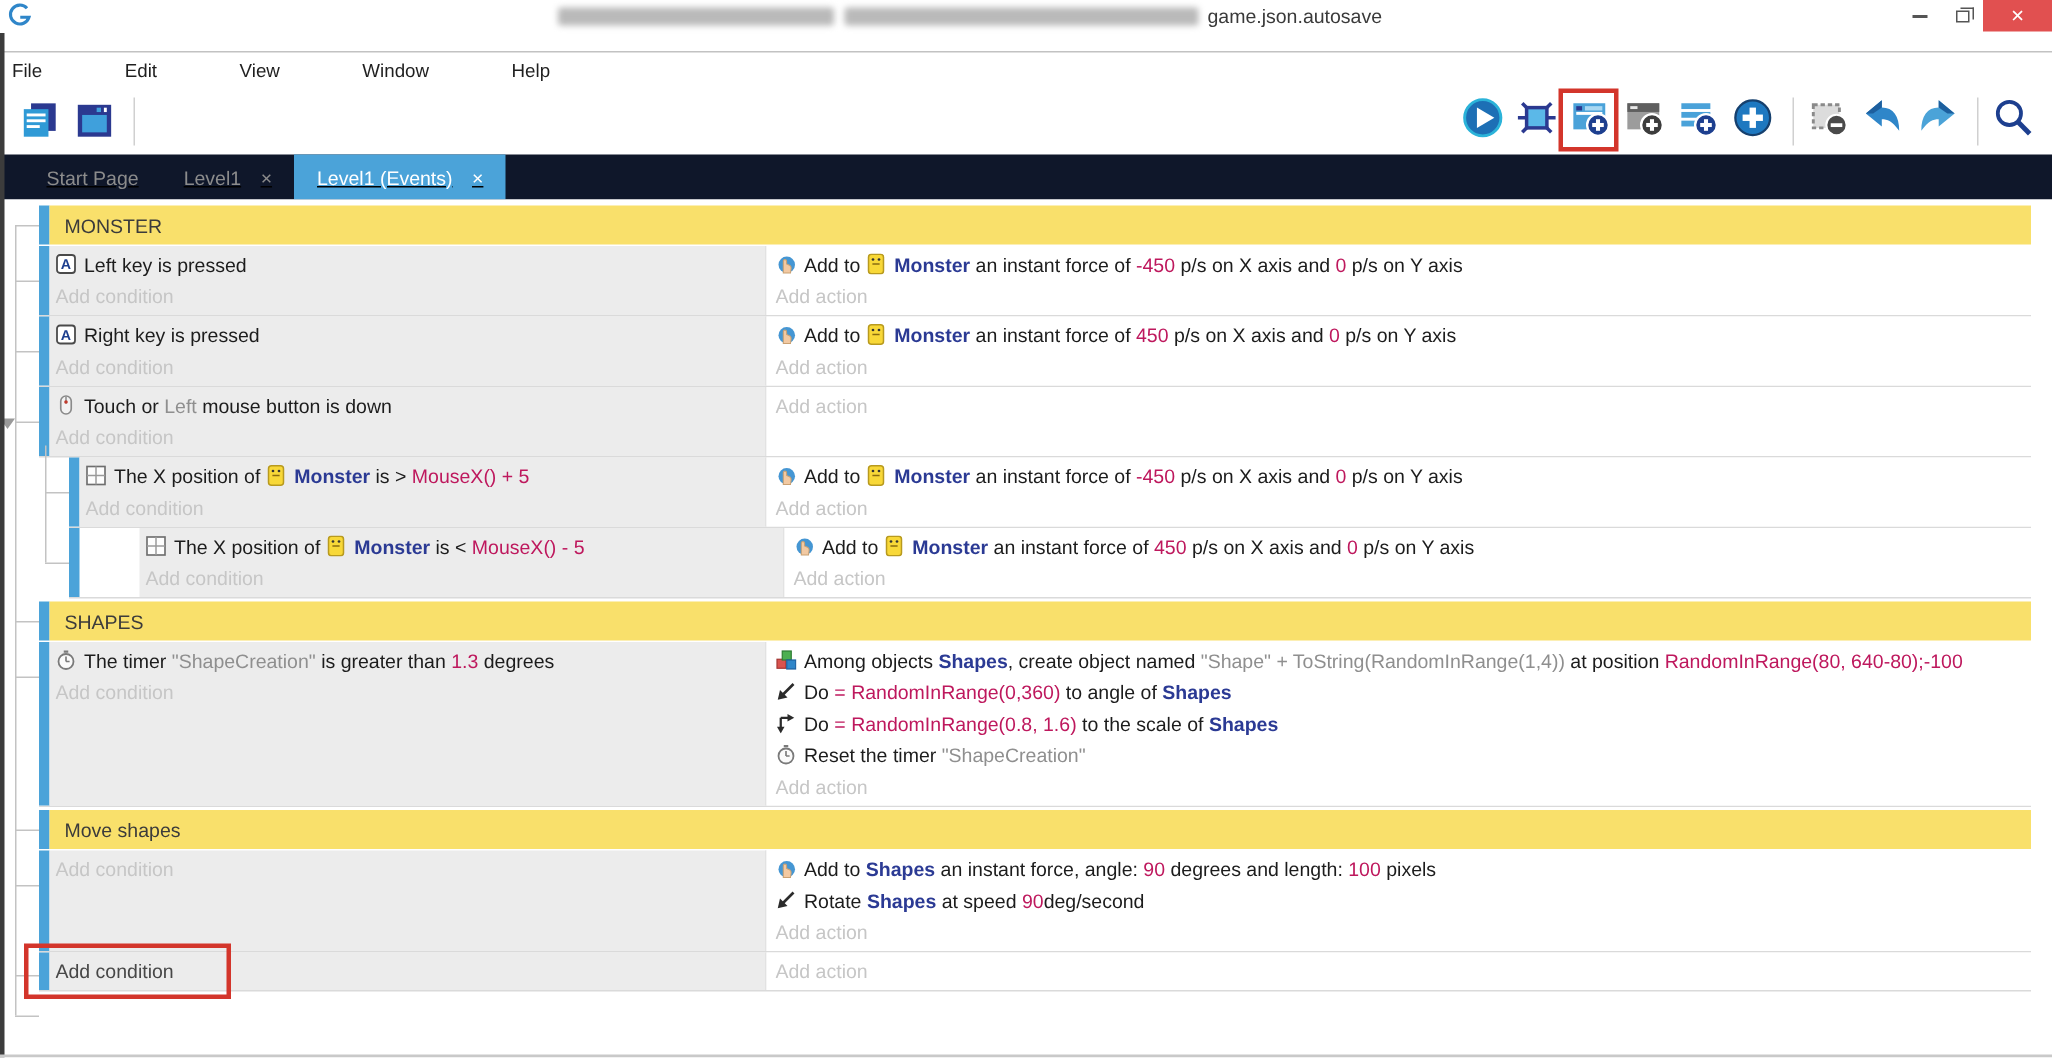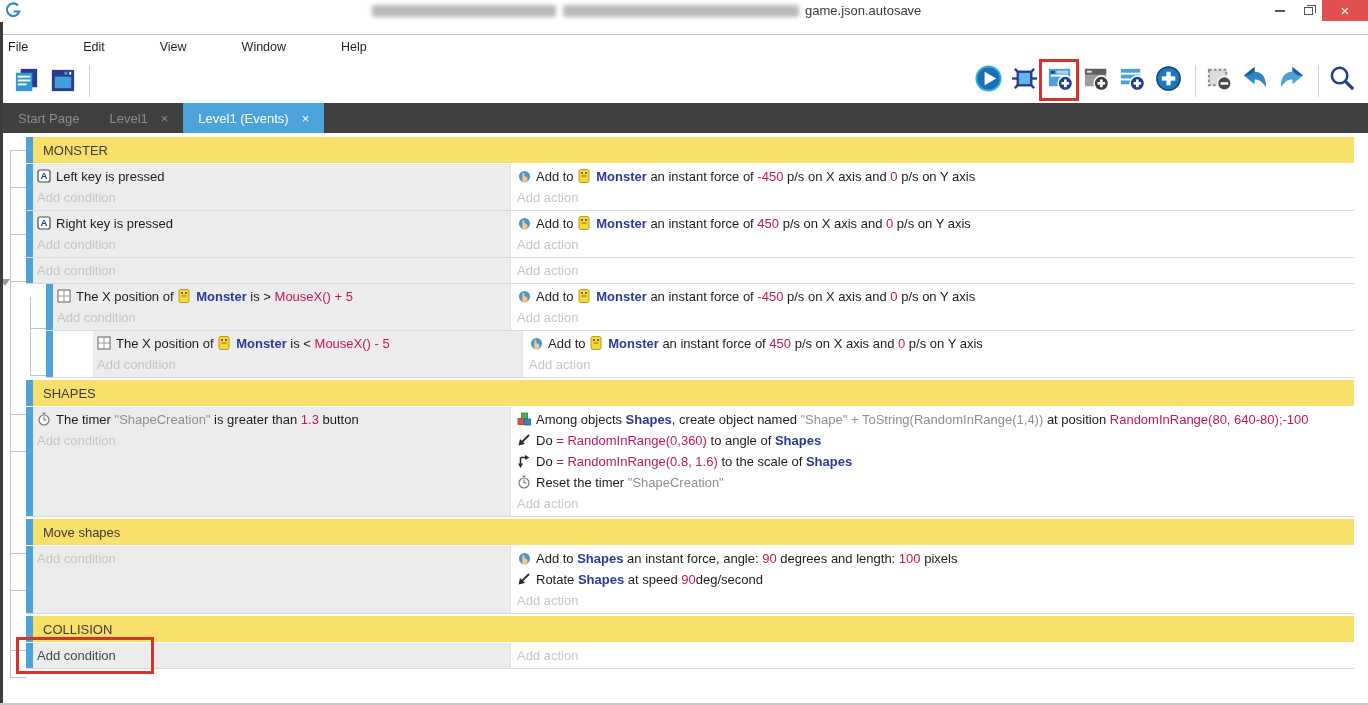--- a/index.html
+++ b/index.html
@@ -27,21 +27,21 @@
   
   .toolbar { height:45px; display:flex; align-items:center; padding:0 6px 0 10px; background:#fff; flex:none; }
   .tool-btn { width:32px; height:34px; display:flex; align-items:center; justify-content:center; position:relative; margin-right:4px; }
   .tool-btn svg { width:29px; height:29px; }
   .tsep { width:1px; height:32px; background:#d0d0d0; margin:0 7px; flex:none; }
   .tool-spacer { flex:1; }
   .red-box { position:absolute; border:3px solid #d3352b; pointer-events:none; z-index:6; }
   .tool-red { left:-5px; top:-5px; width:40px; height:42px; }
 
   
-  .tabbar { height:30px; display:flex; align-items:stretch; padding-left:3px; background:#404040; flex:none; }
+  .tabbar { height:30px; display:flex; align-items:stretch; padding-left:16px; background:#0f172a; flex:none;text-decoration:underline; }
   .tab { display:flex; align-items:center; padding:0 15px; font-size:13px; color:#8c8c8c; white-space:nowrap; }
   .tab .tab-close { margin-left:13px; font-size:13px; color:#8c8c8c; }
   .tab.active { background:#4ba3d9; color:#fff; }
   .tab.active .tab-close { color:#fff; }
 
   
   .events { flex:1; position:relative; background:#fff; padding:2px 14px 0 26px; overflow:hidden; }
   .row { position:relative; display:flex; }
   .bar { width:7px; background:#4ba3d9; flex:none; }
   .row.group { height:26px; margin:2px 0 1px 0; }
@@ -266,20 +266,25 @@
               <circle cx="5" cy="4" r="0.9" fill="#333"></circle>
               <circle cx="9" cy="4" r="0.9" fill="#333"></circle>
               <line x1="4.6" y1="7" x2="9.4" y2="7" stroke="#8a6d10" stroke-width="1"></line>
             </svg></span><span class="seg-o">Monster</span><span class="seg-t"> an instant force of </span><span class="seg-g">450</span><span class="seg-t"> p/s on X axis and </span><span class="seg-g">0</span><span class="seg-t"> p/s on Y axis</span></div>
         <div class="line ph">Add action</div>
       </div>
     </div>
     <div class="row event" style="margin-left: 0px;">
       <div class="bar"></div>
       <div class="cond" style="width: 478px;">
+        <div class="line"><span class="icon-s"><svg viewBox="0 0 14 14">
+              <rect x="3.5" y="1" width="7" height="12" rx="3.5" fill="#f2f2f2" stroke="#8a8a8a" stroke-width="1.1"></rect>
+              <line x1="7" y1="1.5" x2="7" y2="6" stroke="#8a8a8a" stroke-width="1"></line>
+              <circle cx="7" cy="5" r="1.2" fill="#c0392b"></circle>
+            </svg></span><span class="seg-t">Touch or </span><span class="seg-p">Left</span><span class="seg-t"> mouse button is down</span></div>
         <div class="line ph">Add condition</div>
       </div>
       <div class="act">
         <div class="line ph">Add action</div>
       </div>
     </div>
     <div class="row event" style="margin-left: 20px;">
       <div class="bar"></div>
       <div class="cond" style="width: 458px;">
         <div class="line"><span class="icon-s"><svg viewBox="0 0 14 14">
@@ -340,21 +345,21 @@
       <div class="group-head">SHAPES</div>
     </div>
     <div class="row event" style="margin-left: 0px;">
       <div class="bar"></div>
       <div class="cond" style="width: 478px;">
         <div class="line"><span class="icon-s"><svg viewBox="0 0 14 14">
               <circle cx="7" cy="8" r="5" fill="#fafafa" stroke="#7a7a7a" stroke-width="1.2"></circle>
               <line x1="7" y1="8" x2="7" y2="4.6" stroke="#7a7a7a" stroke-width="1.1"></line>
               <line x1="7" y1="8" x2="9.4" y2="8" stroke="#7a7a7a" stroke-width="1.1"></line>
               <line x1="5.5" y1="1.4" x2="8.5" y2="1.4" stroke="#7a7a7a" stroke-width="1.4"></line>
-            </svg></span><span class="seg-t">The timer </span><span class="seg-s">"ShapeCreation"</span><span class="seg-t"> is greater than </span><span class="seg-g">1.3</span><span class="seg-t"> button</span></div>
+            </svg></span><span class="seg-t">The timer </span><span class="seg-s">"ShapeCreation"</span><span class="seg-t"> is greater than </span><span class="seg-g">1.3</span><span class="seg-t"> degrees</span></div>
         <div class="line ph">Add condition</div>
       </div>
       <div class="act">
         <div class="line"><span class="icon-s"><svg viewBox="0 0 14 14">
               <rect x="1" y="6.5" width="6" height="6" fill="#d9534f" stroke="#a33632" stroke-width="0.8"></rect>
               <rect x="4.5" y="1" width="6" height="6" fill="#4caf50" stroke="#2e7d32" stroke-width="0.8"></rect>
               <rect x="7.5" y="7" width="6" height="6" fill="#2f86c9" stroke="#1d5f9e" stroke-width="0.8"></rect>
             </svg></span><span class="seg-t">Among objects </span><span class="seg-o">Shapes</span><span class="seg-t">, create object named </span><span class="seg-s">"Shape" + ToString(RandomInRange(1,4))</span><span class="seg-t"> at position </span><span class="seg-g">RandomInRange(80, 640-80);-100</span></div>
         <div class="line"><span class="icon-s"><svg viewBox="0 0 14 14">
               <line x1="12" y1="2" x2="4.5" y2="9.5" stroke="#2b2b2b" stroke-width="1.8"></line>
@@ -388,24 +393,20 @@
         <div class="line"><span class="icon-s"><svg viewBox="0 0 14 14">
               <circle cx="7.5" cy="7.5" r="5.5" fill="#4596d3"></circle>
               <path d="M5.2 13 L5.2 5.5 Q5.2 4 6.3 4 Q7.4 4 7.4 5.5 L7.4 7 L9.6 8 Q10.6 8.6 10.4 10 L10 13 Z" fill="#f2c9a2" stroke="#caa173" stroke-width="0.7"></path>
             </svg></span><span class="seg-t">Add to </span><span class="seg-o">Shapes</span><span class="seg-t"> an instant force, angle: </span><span class="seg-g">90</span><span class="seg-t"> degrees and length: </span><span class="seg-g">100</span><span class="seg-t"> pixels</span></div>
         <div class="line"><span class="icon-s"><svg viewBox="0 0 14 14">
               <line x1="12" y1="2" x2="4.5" y2="9.5" stroke="#2b2b2b" stroke-width="1.8"></line>
               <polygon points="1.5,12.5 8,11 3,6" fill="#2b2b2b"></polygon>
             </svg></span><span class="seg-t">Rotate </span><span class="seg-o">Shapes</span><span class="seg-t"> at speed </span><span class="seg-g">90</span><span class="seg-t">deg/second</span></div>
         <div class="line ph">Add action</div>
       </div>
-    </div>
-    <div class="row group" style="margin-left: 0px;">
-      <div class="bar"></div>
-      <div class="group-head">COLLISION</div>
     </div>
     <div class="row event" style="margin-left: 0px;">
       <div class="bar"></div>
       <div class="cond" style="width: 478px;">
         <div class="line ph dark">Add condition</div>
       </div>
       <div class="act">
         <div class="line ph">Add action</div>
       </div>
       <div class="red-box coll-red"></div>

